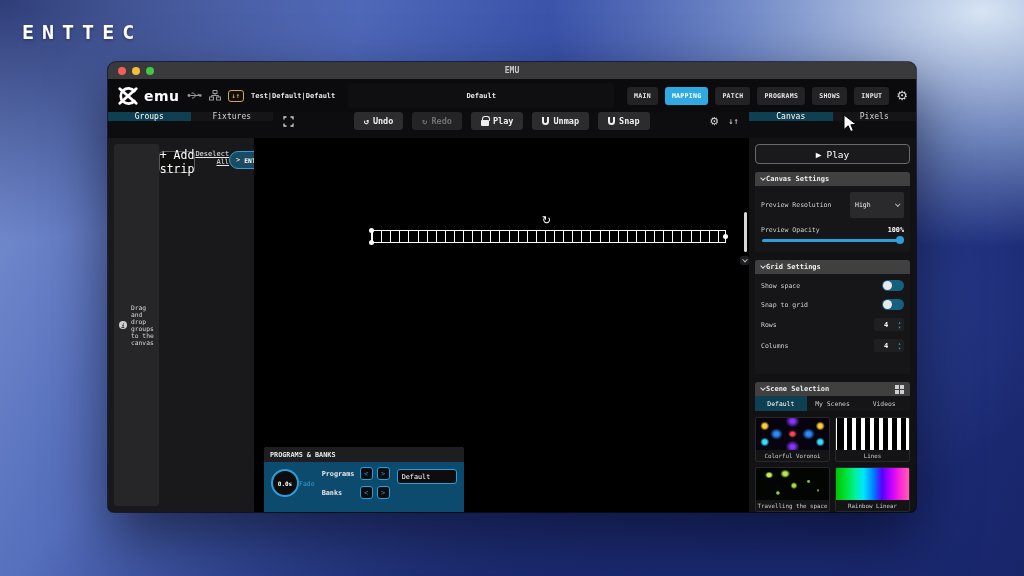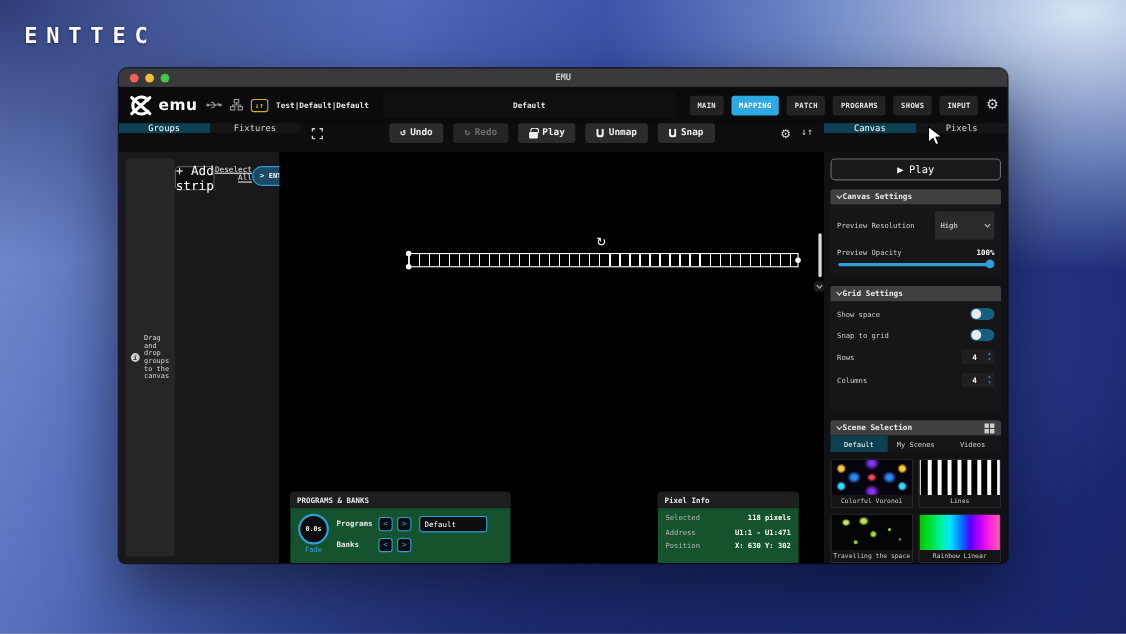--- a/index.html
+++ b/index.html
@@ -69,25 +69,25 @@
   
   .canvas { flex:1; background:#000; position:relative; min-width:0; }
   .strip { position:absolute; left:117px; top:92px; width:355px; height:13px; border:1px solid #fff; background:repeating-linear-gradient(90deg,#fff 0,#fff 1px,transparent 1px,transparent 9.1px); }
   .dot { position:absolute; width:5px; height:5px; border-radius:50%; background:#fff; }
   .rotate-ic { position:absolute; left:288px; top:76px; color:#fff; font-size:11px; font-family:"DejaVu Sans",sans-serif; }
   .canvas-scroll { position:absolute; right:2px; top:74px; width:3px; height:40px; background:#d8d8d8; border-radius:2px; }
   .canvas-scroll-btn { position:absolute; right:0; top:118px; width:9px; height:9px; background:#1d1d1f; border-radius:2px; display:flex; align-items:center; justify-content:center; }
   .chev-dn { width:4px; height:4px; border-right:1.2px solid #bbb; border-bottom:1.2px solid #bbb; transform:rotate(45deg) translate(-1px,-1px); }
 
   
-  .panel { position:absolute; background:#14532d; border-radius:3px 3px 0 0; overflow:hidden; }
+  .panel { position:absolute; background:#0c4a6e; border-radius:3px 3px 0 0; overflow:hidden; }
   .panel-h { height:15px; background:#1e1e20; display:flex; align-items:center; padding:0 6px; color:#e8e8e8; font-size:6.8px; font-weight:bold; }
   .prog-panel { left:10px; top:309px; width:200px; height:65px; }
   .prog-body { display:flex; align-items:center; padding:5px 7px; gap:7px; }
-  .knob-wrap { display:flex; flex-direction:column; align-items:center; }
+  .knob-wrap { display:flex; flex-direction:row; align-items:center; }
   .knob { width:28px; height:28px; border-radius:50%; border:2.5px solid #2d9fd8; display:flex; align-items:center; justify-content:center; color:#fff; font-size:6px; font-weight:bold; background:#0c0c0e; }
   .knob-label { color:#2d9fd8; font-size:6.5px; margin-top:1px; }
   .pb-col { display:flex; flex-direction:column; gap:6px; }
   .pb-row { display:flex; align-items:center; gap:4px; }
   .pb-label { color:#e8e8e8; font-size:6.8px; font-weight:bold; width:34px; }
   .pb-btn { width:13px; height:13px; border:1px solid #2d9fd8; border-radius:3px; color:#2d9fd8; font-size:7px; display:flex; align-items:center; justify-content:center; background:#0c0c0e; }
   .prog-input { align-self:flex-start; margin-top:2px; width:62px; height:15px; border:1px solid #2d9fd8; border-radius:3px; background:#0d0d0f; color:#fff; font-size:6.8px; display:flex; align-items:center; padding:0 4px; }
   .pix-panel { left:344px; top:309px; width:128px; height:65px; }
   .pix-rows { padding:5px 7px; display:flex; flex-direction:column; gap:4.5px; }
   .pix-row { display:flex; justify-content:space-between; }
@@ -321,37 +321,20 @@
             <div class="pb-row">
               <span class="pb-label">Banks</span>
               <span class="pb-btn">&lt;</span>
               <span class="pb-btn">&gt;</span>
             </div>
           </div>
           <div class="prog-input">Default</div>
         </div>
       </div>
 
-      <div class="panel pix-panel">
-        <div class="panel-h">Pixel Info</div>
-        <div class="pix-rows">
-          <div class="pix-row">
-            <span class="pix-l">Selected</span>
-            <span class="pix-v">118 pixels</span>
-          </div>
-          <div class="pix-row">
-            <span class="pix-l">Address</span>
-            <span class="pix-v">U1:1 - U1:471</span>
-          </div>
-          <div class="pix-row">
-            <span class="pix-l">Position</span>
-            <span class="pix-v">X: 630  Y: 302</span>
-          </div>
-        </div>
-      </div>
     </div>
 
     <div class="rpanel">
       <div class="playbtn">
         <span>▶</span>
         <span>Play</span>
       </div>
 
       <div class="section">
         <div class="sec-h">

